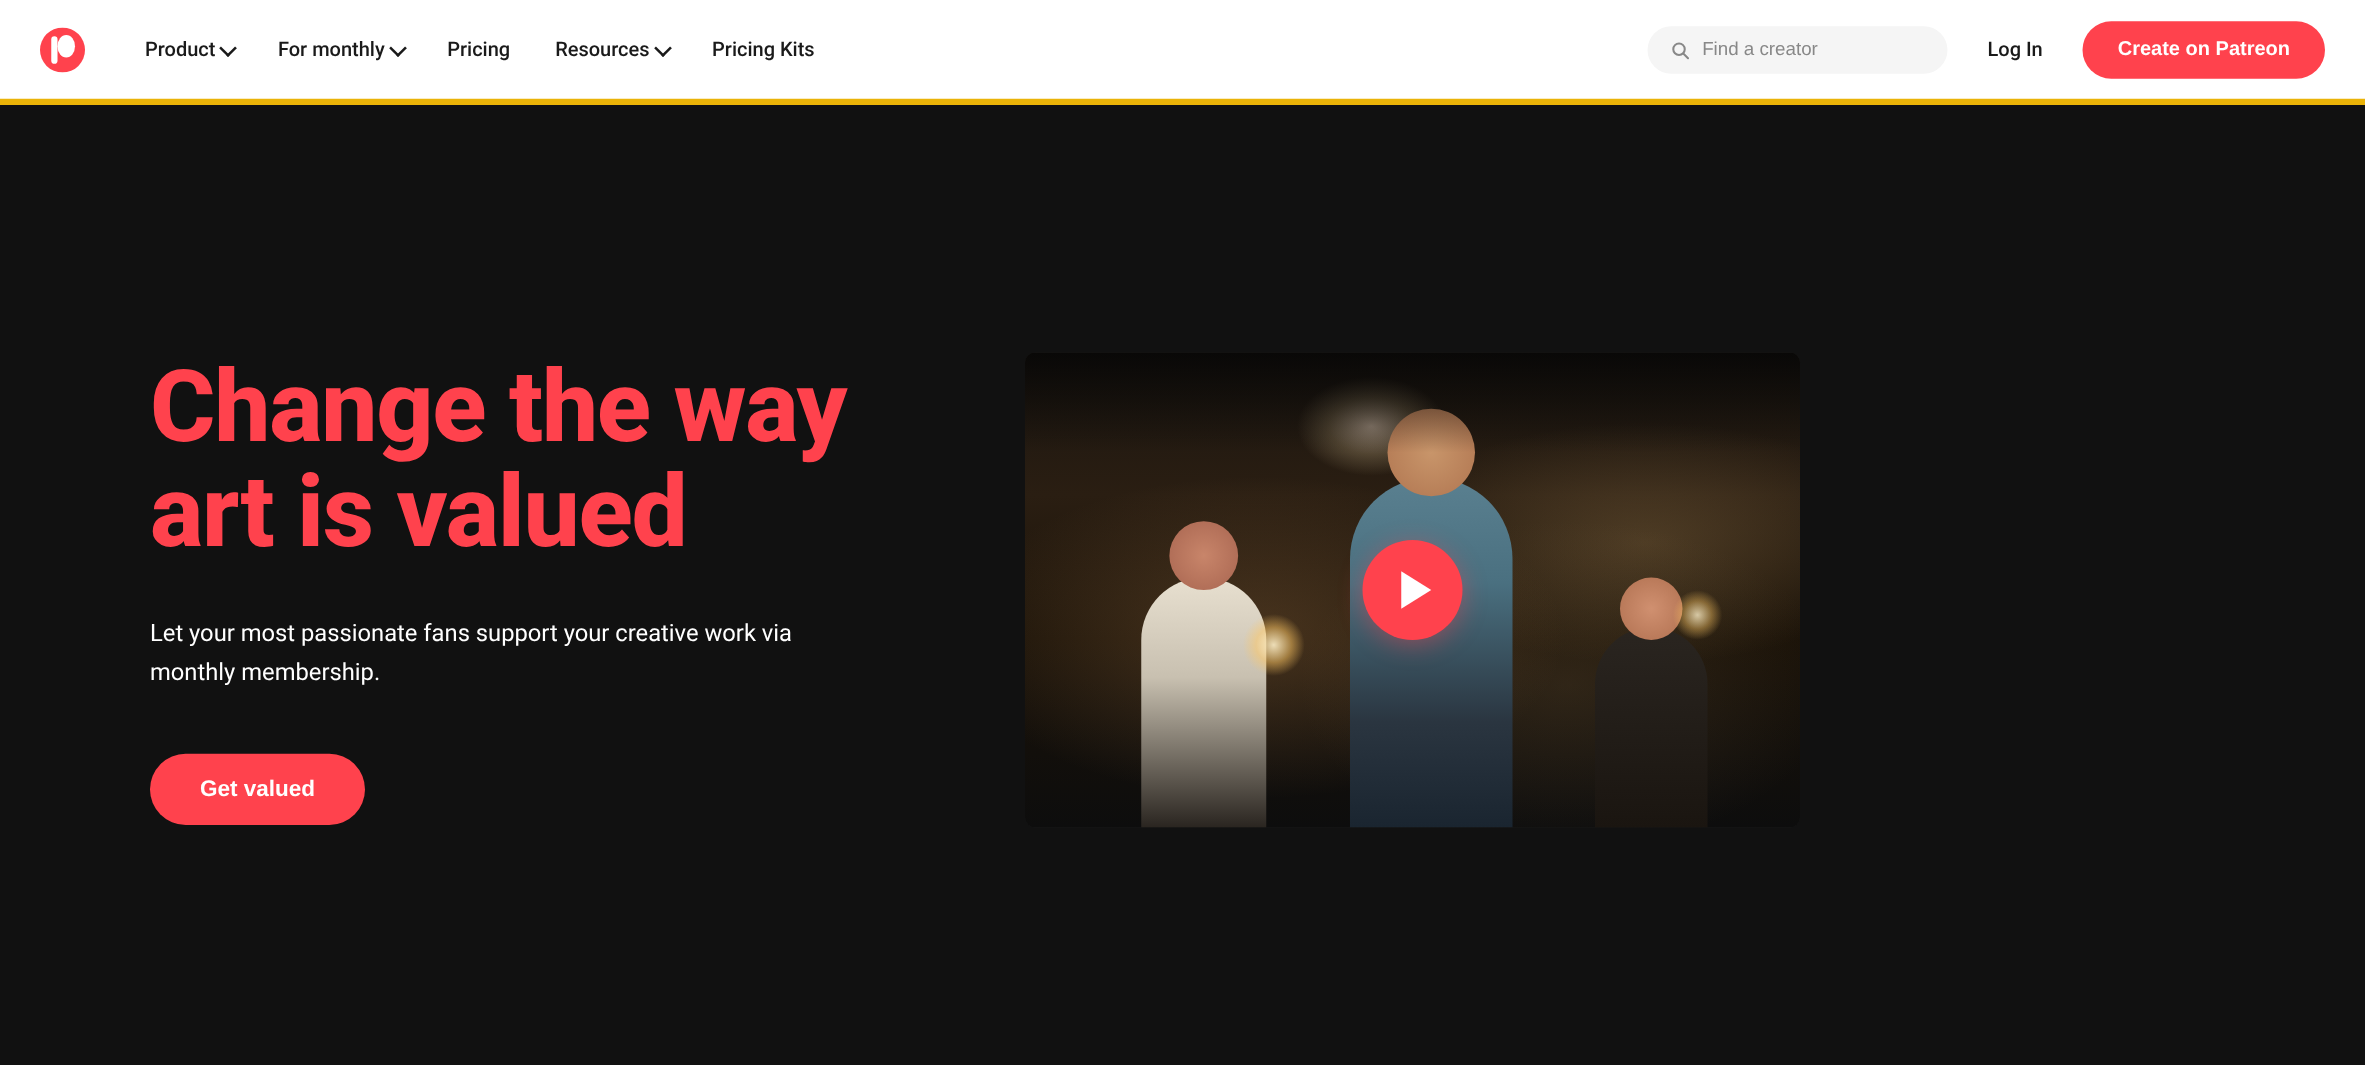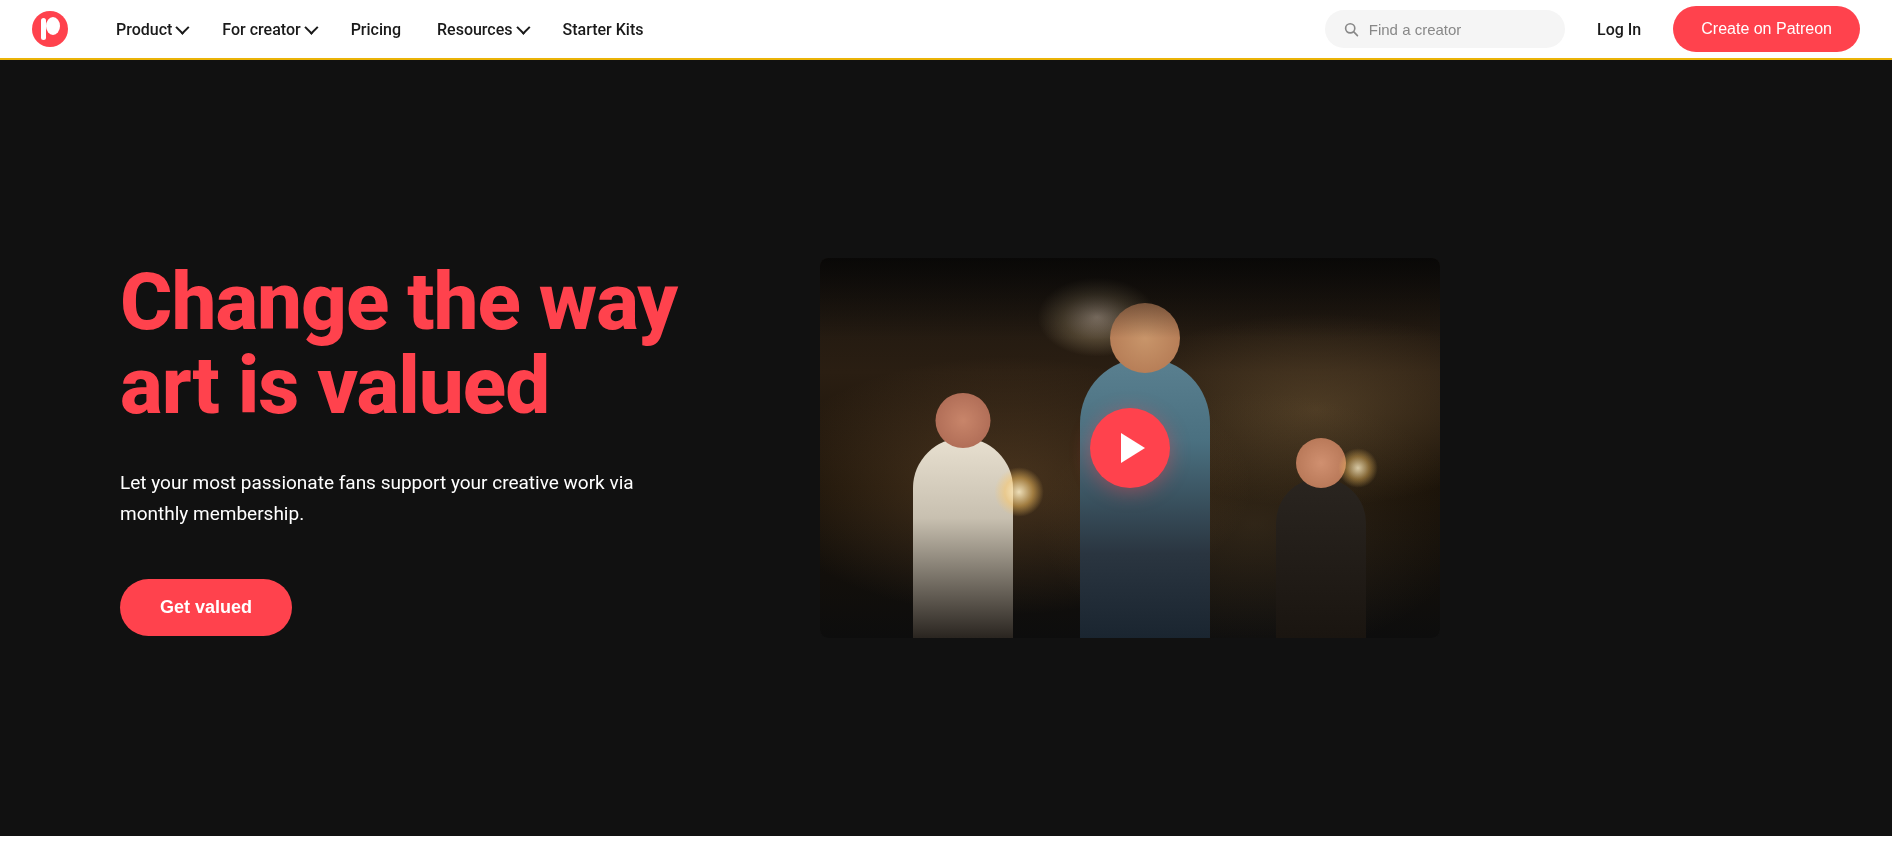--- a/index.html
+++ b/index.html
@@ -11,25 +11,25 @@
     body {
       font-family: -apple-system, BlinkMacSystemFont, 'Segoe UI', Roboto, sans-serif;
       width: 1892px;
       height: 852px;
       overflow: hidden;
     }
 
     
     .navbar {
       background: #ffffff;
-      height: 60px;
+      height: 84px;
       display: flex;
       align-items: center;
       padding: 0 32px;
-      border-bottom: 2px solid #eab308;
+      border-bottom: 5px solid #eab308;
       position: relative;
       z-index: 10;
     }
 
     .navbar-logo {
       display: flex;
       align-items: center;
       margin-right: 32px;
     }
 
@@ -110,21 +110,21 @@
       cursor: pointer;
       padding: 8px 12px;
       border-radius: 6px;
       white-space: nowrap;
     }
 
     .create-btn {
       background: #ff424d;
       color: #ffffff;
       font-size: 16px;
-      font-weight: 400;
+      font-weight: 700;
       padding: 14px 28px;
       border-radius: 40px;
       cursor: pointer;
       white-space: nowrap;
       border: none;
       outline: none;
     }
 
     
     .hero {
@@ -344,32 +344,32 @@
       <rect x="9" y="7" width="5" height="22" rx="2.5" fill="white"></rect>
     </svg>
   </div>
 
   <div class="navbar-nav">
     <div class="nav-item">
       <span>Product</span>
       <span class="chevron-down"></span>
     </div>
     <div class="nav-item">
-      <span>For creator</span>
+      <span>For monthly</span>
       <span class="chevron-down"></span>
     </div>
     <div class="nav-item">
       <span>Pricing</span>
     </div>
     <div class="nav-item">
       <span>Resources</span>
       <span class="chevron-down"></span>
     </div>
     <div class="nav-item">
-      <span>Starter Kits</span>
+      <span>Pricing Kits</span>
     </div>
   </div>
 
   <div class="navbar-right">
     <div class="search-container">
       <svg class="search-icon-svg" viewBox="0 0 24 24" fill="none" stroke="#888" stroke-width="2.5" stroke-linecap="round" stroke-linejoin="round">
         <circle cx="11" cy="11" r="7"></circle>
         <line x1="16.5" y1="16.5" x2="22" y2="22"></line>
       </svg>
       <input class="search-input" type="text" placeholder="Find a creator" style="">

